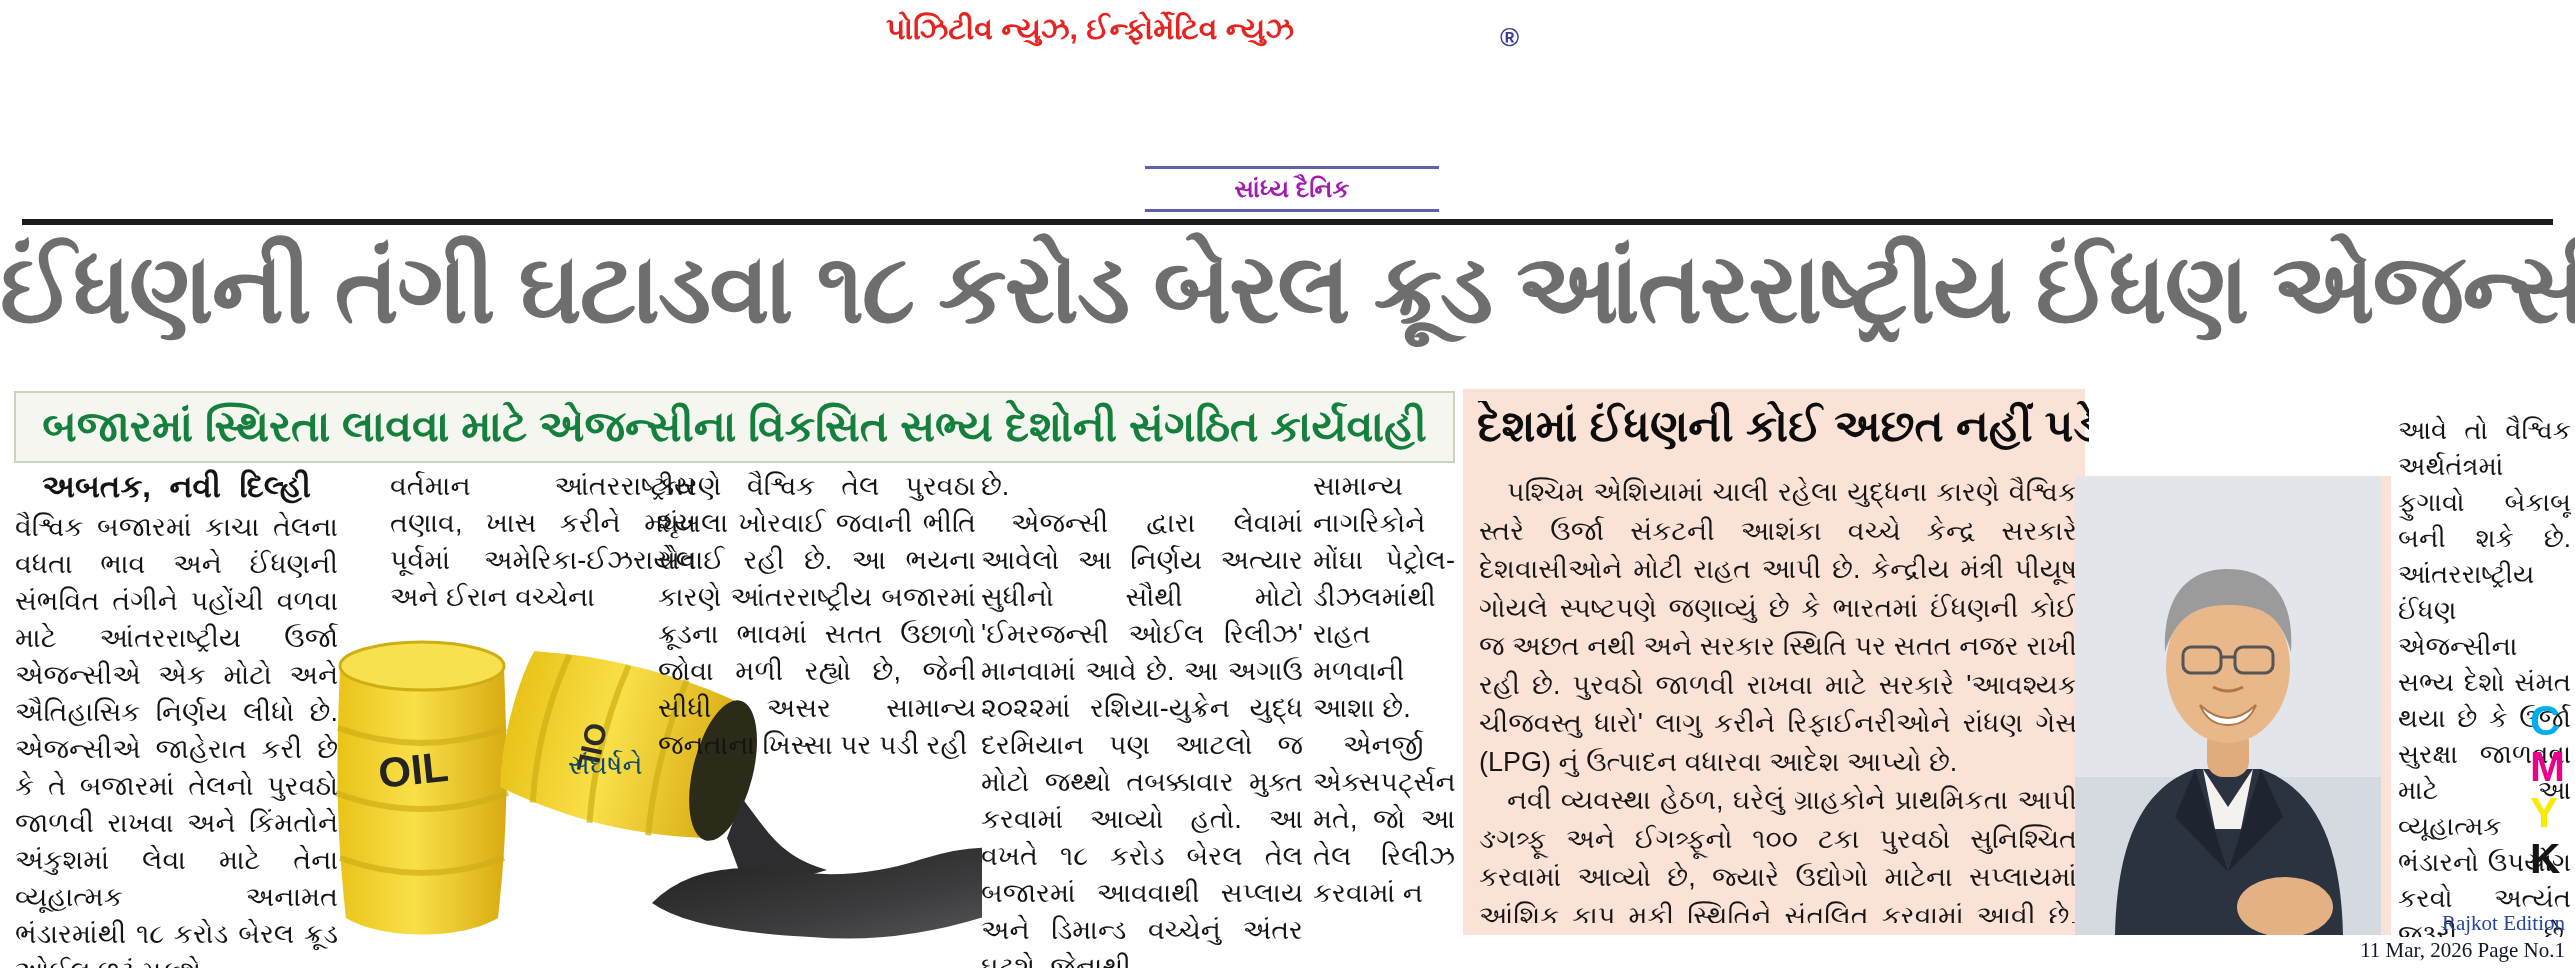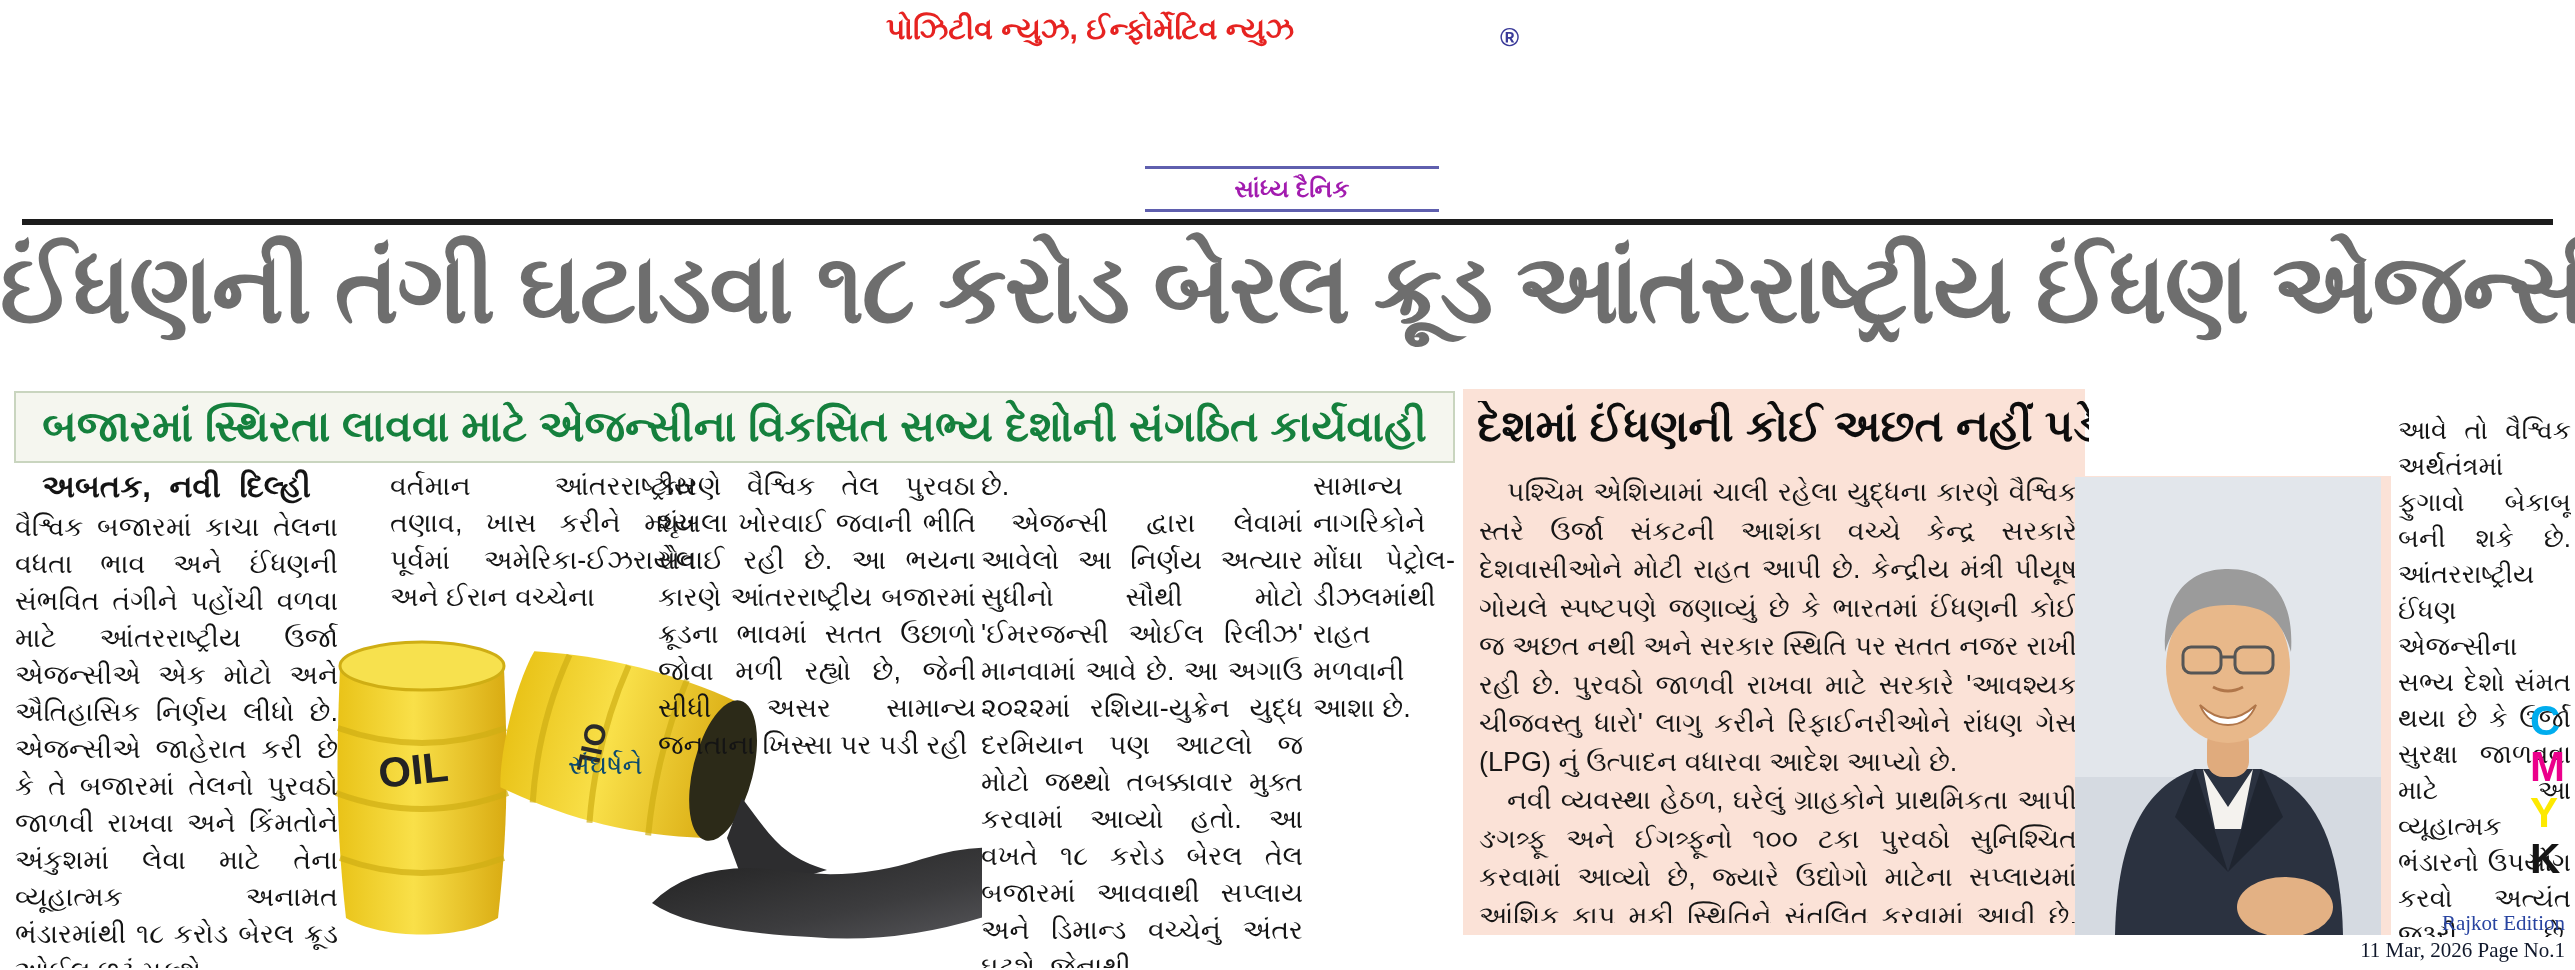--- a/index.html
+++ b/index.html
@@ -136,20 +136,21 @@
   </div>
   <div class="abs col col-3">
     <p>કારણે વૈશ્વિક તેલ પુરવઠા શૃંખલા ખોરવાઈ જવાની ભીતિ સેવાઈ રહી છે. આ ભયના કારણે આંતરરાષ્ટ્રીય બજારમાં ક્રૂડના ભાવમાં સતત ઉછાળો જોવા મળી રહ્યો છે, જેની સીધી અસર સામાન્ય જનતાના ખિસ્સા પર પડી રહી</p>
   </div>
   <div class="abs col col-4">
     <p>છે.</p>
     <p>એજન્સી દ્વારા લેવામાં આવેલો આ નિર્ણય અત્યાર સુધીનો સૌથી મોટો 'ઈમરજન્સી ઓઈલ રિલીઝ' માનવામાં આવે છે. આ અગાઉ ૨૦૨૨માં રશિયા-યુક્રેન યુદ્ધ દરમિયાન પણ આટલો જ મોટો જથ્થો તબક્કાવાર મુક્ત કરવામાં આવ્યો હતો. આ વખતે ૧૮ કરોડ બેરલ તેલ બજારમાં આવવાથી સપ્લાય અને ડિમાન્ડ વચ્ચેનું અંતર ઘટશે, જેનાથી</p>
   </div>
   <div class="abs col col-5">
     <p>સામાન્ય નાગરિકોને મોંઘા પેટ્રોલ-ડીઝલમાંથી રાહત મળવાની આશા છે.</p>
+    <p>એનર્જી એક્સપર્ટ્સના મતે, જો આ તેલ રિલીઝ કરવામાં ન</p>
   </div>
 
   <div class="abs pink-box">
     <div class="pink-corner"></div>
     <div class="pink-headline">દેશમાં ઈંધણની કોઈ અછત નહીં પડે: સરકારની ધરપત</div>
     <div class="pink-body">
       <p>પશ્ચિમ એશિયામાં ચાલી રહેલા યુદ્ધના કારણે વૈશ્વિક સ્તરે ઉર્જા સંકટની આશંકા વચ્ચે કેન્દ્ર સરકારે દેશવાસીઓને મોટી રાહત આપી છે. કેન્દ્રીય મંત્રી પીયૂષ ગોયલે સ્પષ્ટપણે જણાવ્યું છે કે ભારતમાં ઈંધણની કોઈ જ અછત નથી અને સરકાર સ્થિતિ પર સતત નજર રાખી રહી છે. પુરવઠો જાળવી રાખવા માટે સરકારે 'આવશ્યક ચીજવસ્તુ ધારો' લાગુ કરીને રિફાઈનરીઓને રાંધણ ગેસ (LPG) નું ઉત્પાદન વધારવા આદેશ આપ્યો છે.</p>
       <p>નવી વ્યવસ્થા હેઠળ, ઘરેલું ગ્રાહકોને પ્રાથમિકતા આપી ઙગત્ર્ફૂ અને ઈગત્ર્ફૂનો ૧૦૦ ટકા પુરવઠો સુનિશ્ચિત કરવામાં આવ્યો છે, જ્યારે ઉદ્યોગો માટેના સપ્લાયમાં આંશિક કાપ મૂકી સ્થિતિને સંતુલિત કરવામાં આવી છે. આંતરરાષ્ટ્રીય દરિયાઈ માર્ગો પરના અવરોધોને જોતા સરકાર ઈંધણ આયાત માટે વૈકલ્પિક માર્ગો પર પણ કામ કરી રહી છે, જેથી દેશમાં ઈંધણનો સપ્લાય અવિરત ચાલુ રહે.</p>
     </div>
 

